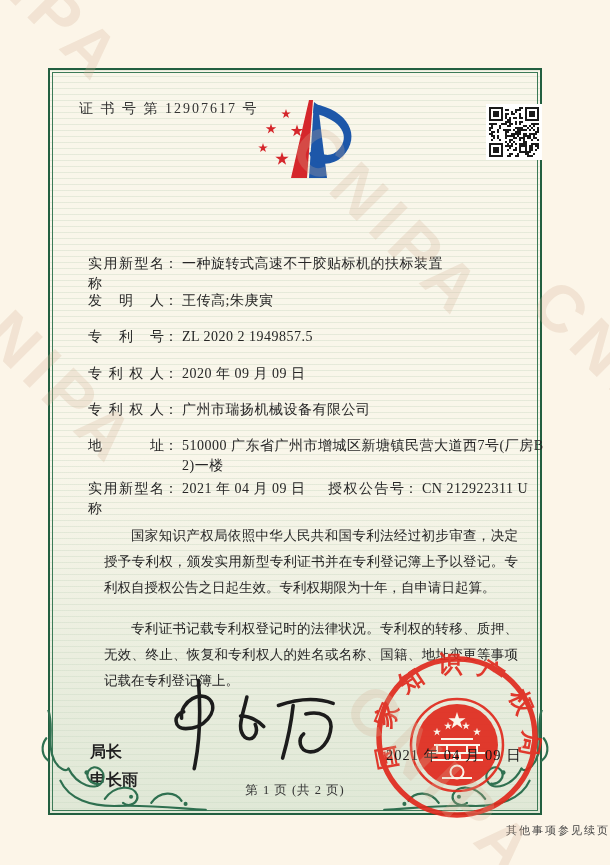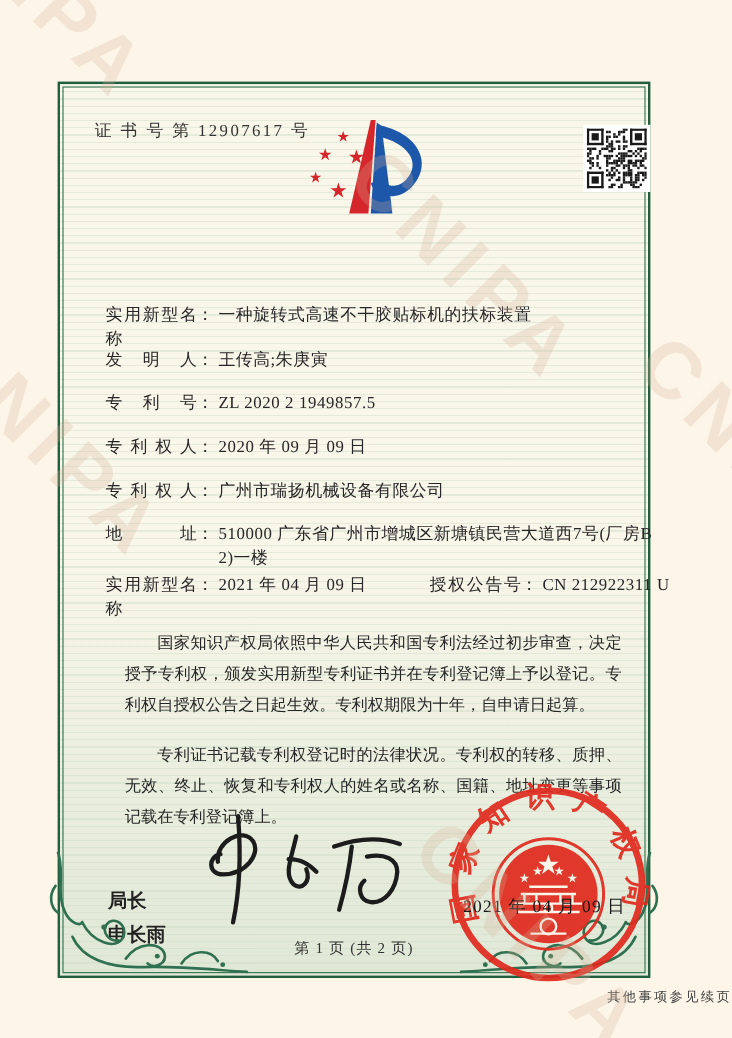--- a/index.html
+++ b/index.html
@@ -50,21 +50,21 @@
   
   .frow{position:absolute;left:38px;width:460px;font-size:14px;color:#262626;line-height:20px;}
   .flabel{
     display:inline-block;width:76px;vertical-align:top;
     text-align:justify;text-align-last:justify;
   }
   .fcolon{display:inline-block;vertical-align:top;}
   .fvalue{display:inline-block;vertical-align:top;margin-left:4px;max-width:366px;letter-spacing:0.5px;}
   .r1{top:184px}.r2{top:221px}.r3{top:257px}.r4{top:294px}.r5{top:330px}
   .r6{top:366px}.r7{top:409px}
-  .pair2{position:absolute;left:270px;top:0;white-space:nowrap;}
+  .pair2{position:absolute;left:240px;top:0;white-space:nowrap;}
   .pair2 .flabel{width:76px;}
   
   .paras{
     position:absolute;left:38px;top:437px;width:446px;
     font-size:13.5px;line-height:25.8px;color:#262626;
     text-align:justify;
   }
   .paras p{margin:16px;text-indent:2em;}
   
   .director{

